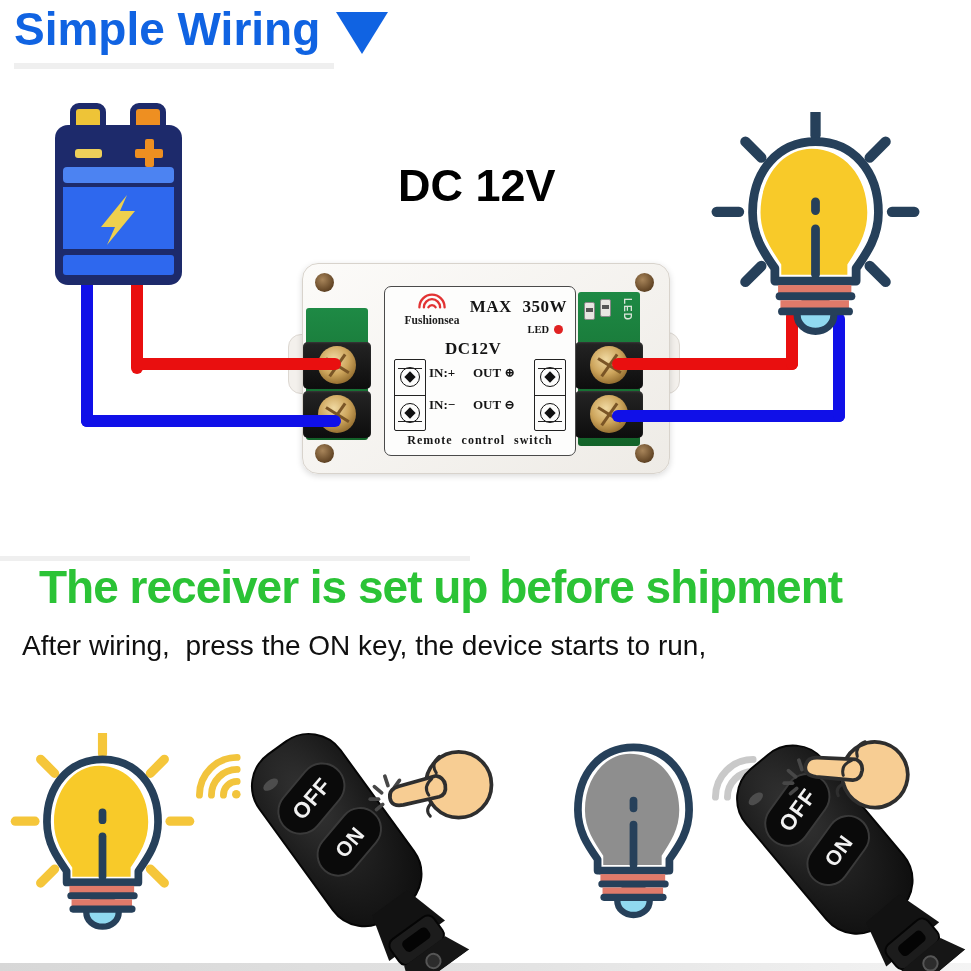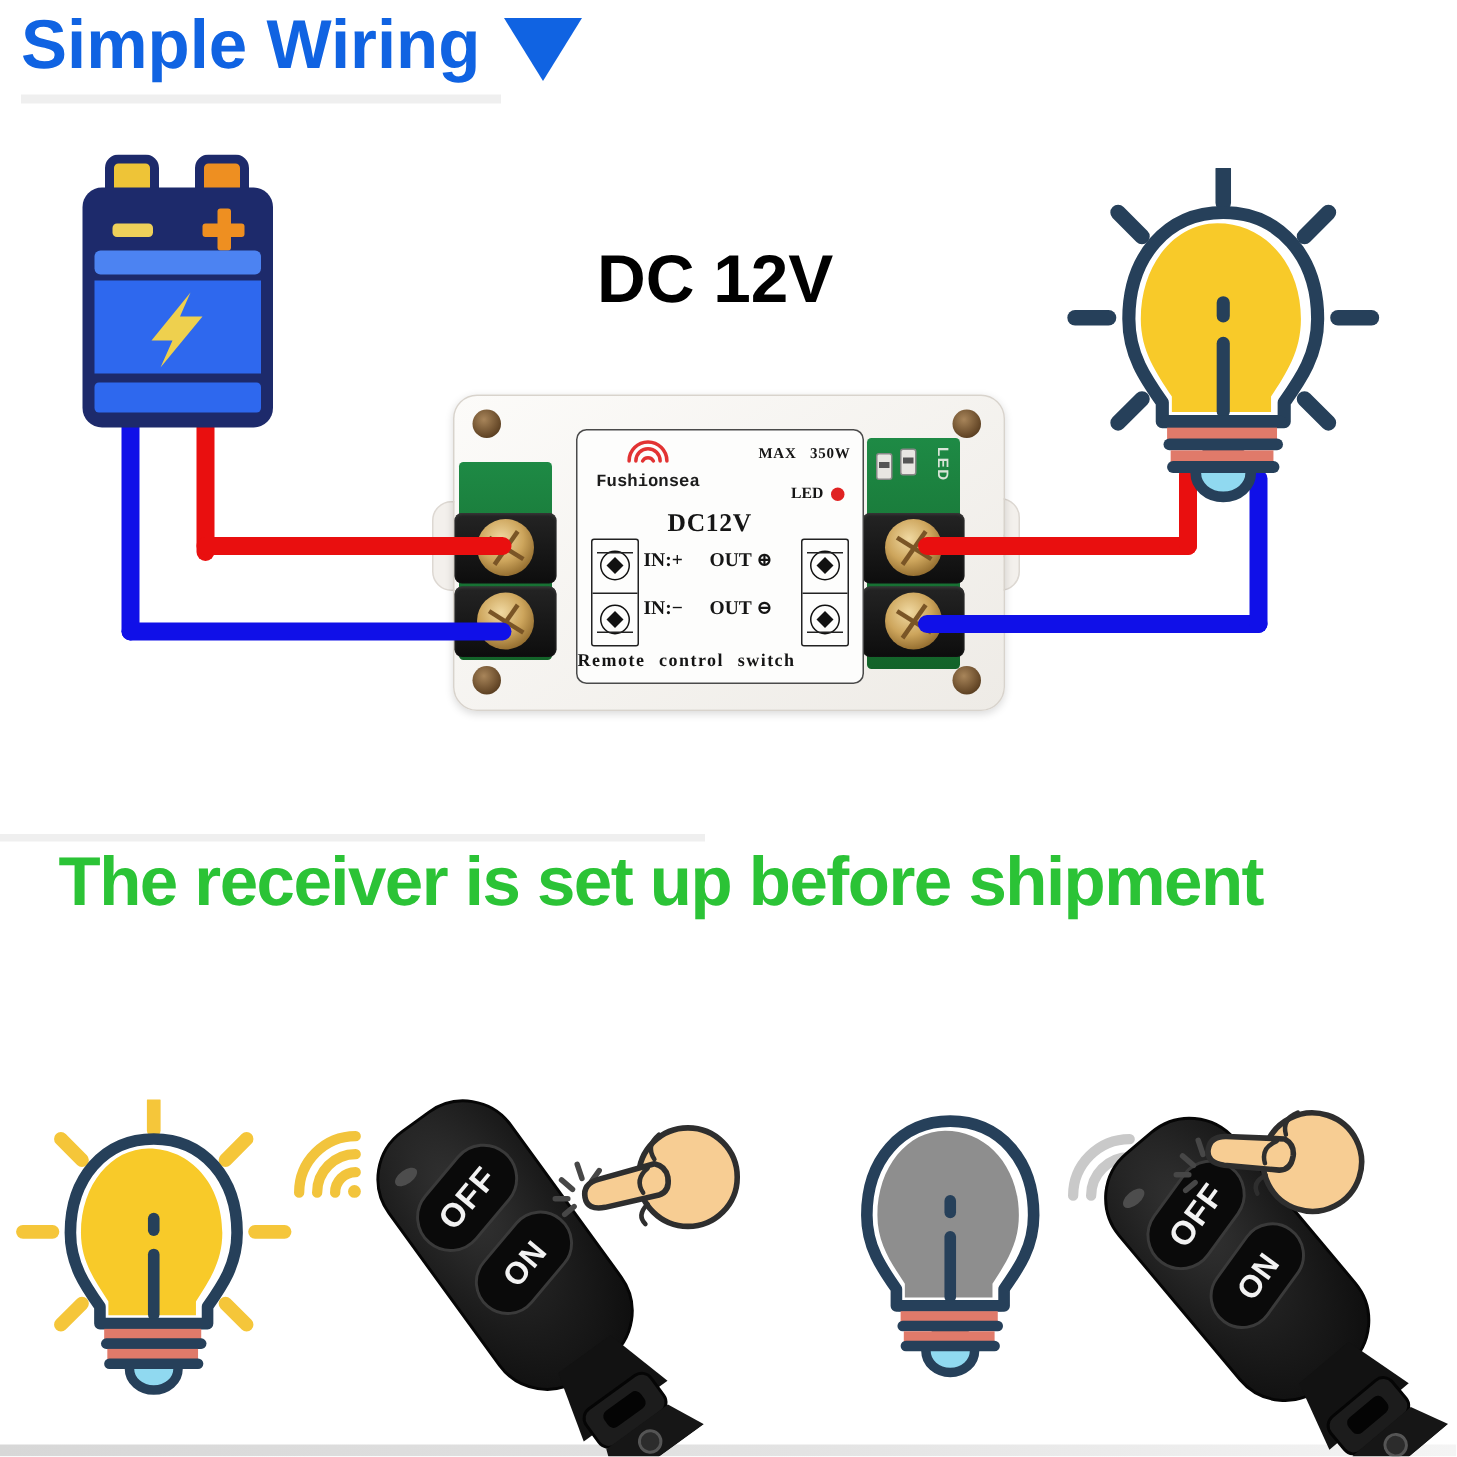--- a/index.html
+++ b/index.html
@@ -52,38 +52,38 @@
   .screwb{position:absolute;left:15px;top:4px;width:38px;height:38px;border-radius:50%;
           background:radial-gradient(circle at 42% 35%,#f0d9a2 0%,#cda55c 45%,#8a6428 82%,#6b4a1c 100%);}
   .screwb::before,.screwb::after{content:"";position:absolute;left:15%;top:47%;width:70%;height:3px;background:#7a5526;}
   .screwb::before{transform:rotate(32deg);}
   .screwb::after{transform:rotate(-55deg);}
 
   .rlabel{position:absolute;left:384px;top:286px;width:190px;height:168px;z-index:4;background:#fdfdfc;
           border:1.5px solid #4a4a4a;border-radius:7px;color:#151515;
           font-family:"Liberation Serif","DejaVu Serif",serif;}
   .brand{position:absolute;left:8px;top:5px;width:78px;text-align:center;}
-  .brand-name{font-family:Liberation Mono, monospace;font-size:11.5px;font-weight:600;color:#1c1c1c;}
-  .max{position:absolute;right:8px;top:10px;font-size:10px;font-weight:700;word-spacing:6px;letter-spacing:.5px;}
+  .brand-name{font-family:Liberation Serif, serif;font-size:11.5px;font-weight:600;color:#1c1c1c;}
+  .max{position:absolute;right:8px;top:10px;font-size:17px;font-weight:700;word-spacing:6px;letter-spacing:.5px;}
   .ledrow{position:absolute;right:12px;top:37px;display:flex;align-items:center;font-size:10.5px;font-weight:700;}
   .led-dot{width:9px;height:9px;border-radius:50%;background:#e02222;margin-left:5px;}
   .model{position:absolute;left:60px;top:52px;font-size:17px;font-weight:700;letter-spacing:.5px;}
   .symcol{position:absolute;width:30px;height:70px;top:72px;border:1.4px solid #222;border-radius:2px;
           display:flex;flex-direction:column;}
   .symcol.left{left:9px;} .symcol.right{left:149px;}
   .symcol::before{content:"";position:absolute;left:3px;right:3px;top:8px;border-top:1.2px solid #222;}
   .symcol::after{content:"";position:absolute;left:3px;right:3px;bottom:8px;border-top:1.2px solid #222;}
   .scell{flex:1;display:flex;align-items:center;justify-content:center;}
   .scell + .scell{border-top:1.4px solid #222;}
   .dsym{width:18px;height:18px;border:1.6px solid #111;border-radius:50%;display:flex;align-items:center;justify-content:center;}
   .dsym i{width:8px;height:8px;background:#111;transform:rotate(45deg);}
   .iotext{position:absolute;font-size:13px;font-weight:700;}
   .t-inplus{left:44px;top:78px;} .t-inminus{left:44px;top:110px;}
   .t-outplus{left:88px;top:78px;} .t-outminus{left:88px;top:110px;}
-  .lfooter{position:absolute;left:0;right:0;bottom:7px;text-align:left;font-size:12px;font-weight:600;
+  .lfooter{position:absolute;left:0;right:0;bottom:7px;text-align:center;font-size:12px;font-weight:600;
            letter-spacing:1px;word-spacing:5px;}
 
   
   .note-heading{position:absolute;left:15px;top:560px;font-size:46px;font-weight:800;color:#2bc336;
                 letter-spacing:-1px;z-index:6;white-space:nowrap;margin-left:24px;}
   .note-line{position:absolute;left:22px;font-size:28px;color:#101010;white-space:pre-wrap;z-index:6;}
   .note-l1{top:630px;} .note-l2{top:669px;}
 
   
   .wifi{position:absolute;z-index:6;}
@@ -246,20 +246,21 @@
     <div class="iotext t-outminus">OUT ⊖</div>
     <div class="lfooter">Remote control switch</div>
   </div>
 
   <svg class="bulb-svg bulb-top" width="239" height="249" viewBox="0 0 300 312" style="--glass:#f8ca29;--ray:#26405a">
     <use href="#rays" width="300" height="300" x="0" y="-25"></use>
     <use href="#bulb" width="200" height="260" x="50" y="25"></use>
   </svg>
 
   <div class="note-heading">The receiver is set up before shipment</div>
+  <div class="note-line note-l1">After wiring,  press the ON key, the device starts to run,</div>
 
   <svg class="bulb-svg bulb-on" width="211" height="220" viewBox="0 0 300 312" style="--glass:#f8ca29;--ray:#f5c63a">
     <use href="#rays" width="300" height="300" x="0" y="-25"></use>
     <use href="#bulb" width="200" height="260" x="50" y="25"></use>
   </svg>
   <svg class="wifi" style="left:184px;top:742px;" width="60" height="60" viewBox="0 0 70 70">
     <g stroke="#f2c43c" stroke-width="8" fill="none" stroke-linecap="round">
       <path d="M62,46 A16,16 0 0 0 46,62"></path>
       <path d="M62,32 A30,30 0 0 0 32,62"></path>
       <path d="M62,18 A44,44 0 0 0 18,62"></path>

